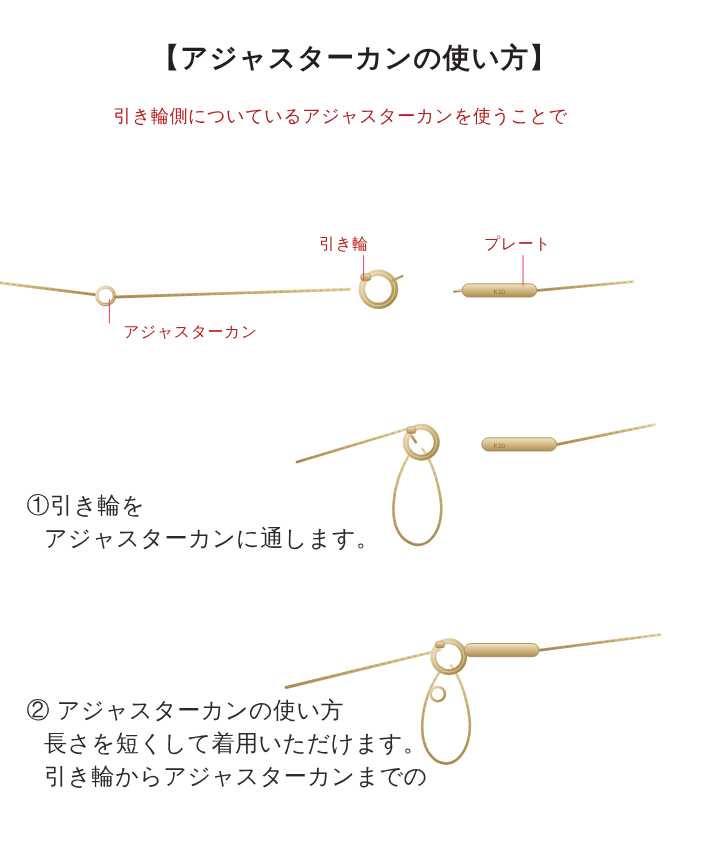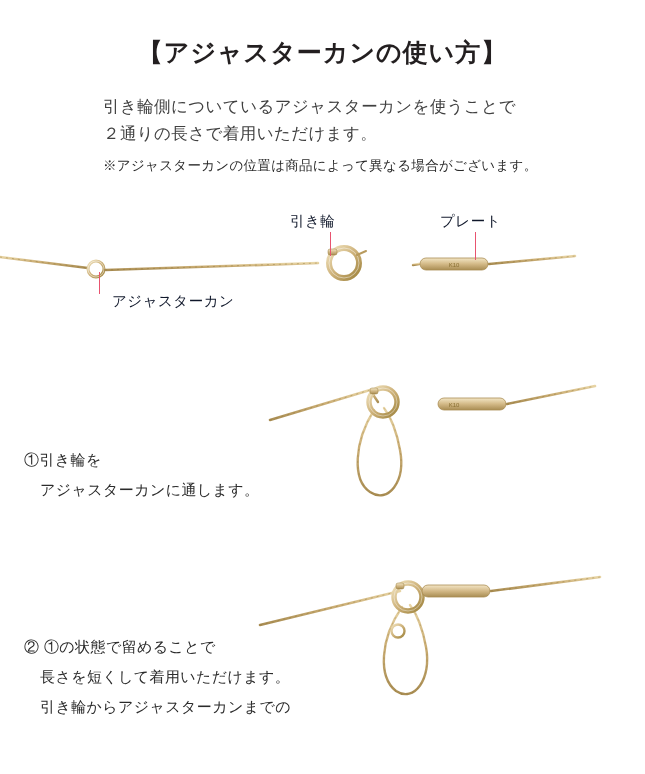--- a/index.html
+++ b/index.html
@@ -37,37 +37,37 @@
   
   .intro {
     position: absolute;
     top: 93px;
     left: 103px;
     width: 460px;
   }
   .intro-line {
     font-size: 16.5px;
     line-height: 27px;
-    color: #404040;
+    color: #b91c1c;
     letter-spacing: 0.4px;
   }
   .note {
     position: absolute;
     top: 157px;
     left: 103px;
     font-size: 13.5px;
     letter-spacing: 0.3px;
     color: #2b2b2b;
   }
 
   
   .callout {
     position: absolute;
     font-size: 14.5px;
-    color: #0f172a;
+    color: #b91c1c;
     white-space: nowrap;
     letter-spacing: 0.5px;
   }
   .callout-hikiwa { top: 212px; left: 290px; }
   .callout-plate  { top: 212px; left: 440px; text-align: center; }
   .callout-adj    { top: 292px; left: 112px; font-family: Liberation Mono, monospace; }
 
   .leader {
     position: absolute;
     background: #e8536f;
@@ -75,21 +75,21 @@
   }
   .leader-hikiwa { top: 232px; left: 330px; height: 24px; }
   .leader-plate  { top: 232px; left: 475px; height: 28px; }
   .leader-adj {
     top: 272px; left: 99px; height: 22px;
   }
 
   
   .step {
     position: absolute;
-    font-size: 15px;
+    font-size: 21px;
     line-height: 30px;
     color: #2b2b2b;
     letter-spacing: 0.4px;
     white-space: nowrap;
   }
   .step-1 { top: 445px; left: 24px; }
   .step-2 { top: 632px; left: 24px; }
   .step-indent { padding-left: 16px; display: block; }
 
   
@@ -99,23 +99,21 @@
 </style>
 </head>
 <body>
 
 <div class="page">
 
   <div class="title">【アジャスターカンの使い方】</div>
 
   <div class="intro">
     <div class="intro-line">引き輪側についているアジャスターカンを使うことで</div>
-    <div class="intro-line">２通りの長さで着用いただけます。</div>
-  </div>
-  <div class="note">※アジャスターカンの位置は商品によって異なる場合がございます。</div>
+  </div>
 
   <div class="illus" style="top:225px; left:0px;">
     <svg width="645" height="90" viewBox="0 0 645 90">
       <defs>
         <linearGradient id="goldH" x1="0" y1="0" x2="0" y2="1">
           <stop offset="0%" stop-color="#e8d5a6"></stop>
           <stop offset="45%" stop-color="#cbae75"></stop>
           <stop offset="100%" stop-color="#a98d53"></stop>
         </linearGradient>
         <linearGradient id="goldRing" x1="0" y1="0" x2="1" y2="1">
@@ -220,18 +218,18 @@
 
       <g>
         <rect x="172" y="10" width="68" height="12" rx="6" fill="url(#goldPlate)" stroke="#a98d53" stroke-width="0.8"></rect>
         <path d="M241,16 L350,2" stroke="url(#goldH)" stroke-width="2.6" fill="none" stroke-linecap="round"></path>
         <path d="M241,16 L350,2" stroke="#8d7336" stroke-width="0.6" fill="none" stroke-dasharray="2 4" opacity="0.7"></path>
       </g>
     </svg>
   </div>
 
   <div class="step step-2">
-    <span>② ①の状態で留めることで</span><br>
+    <span>② アジャスターカンの使い方</span><br>
     <span class="step-indent">長さを短くして着用いただけます。</span>
     <span class="step-indent">引き輪からアジャスターカンまでの</span>
   </div>
 
 </div>
 
 </body></html>

